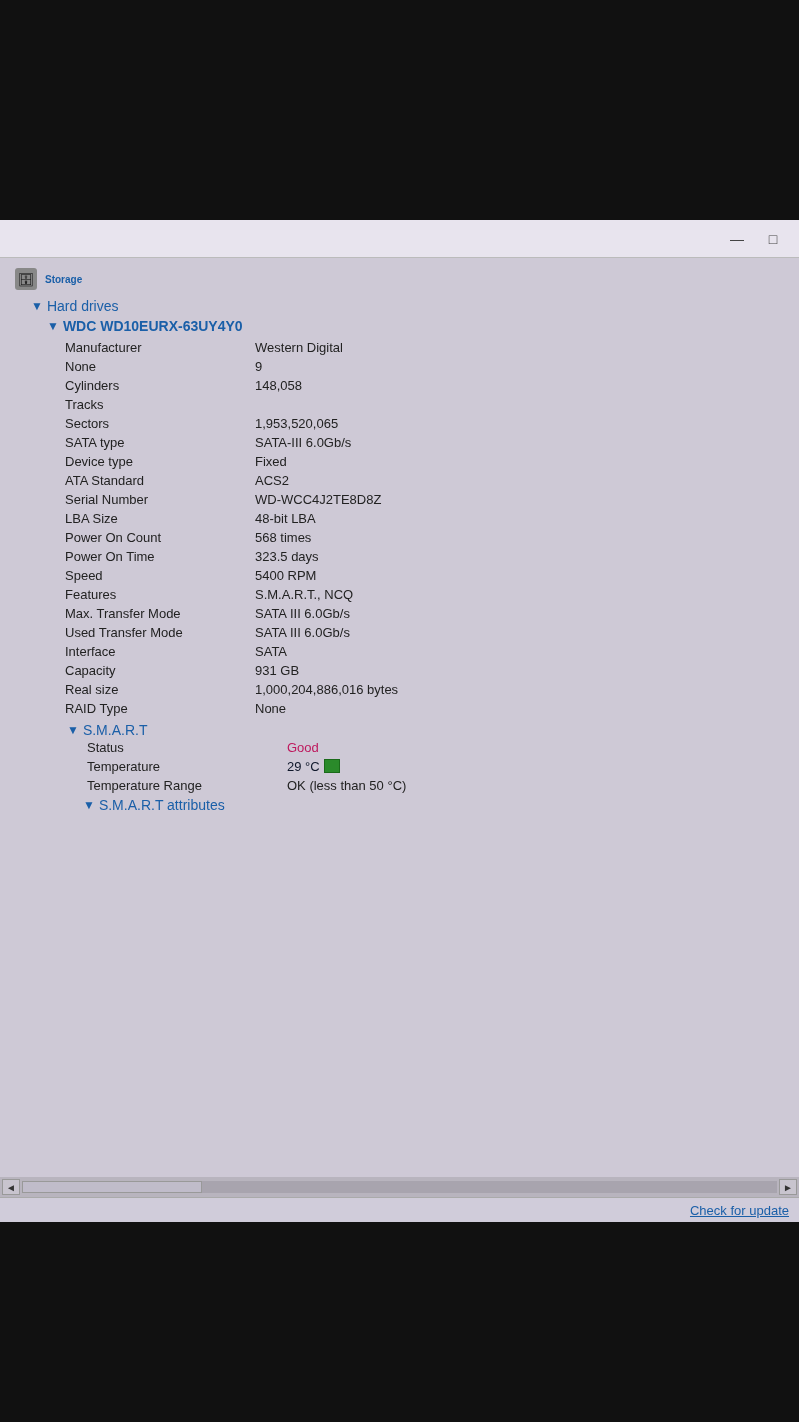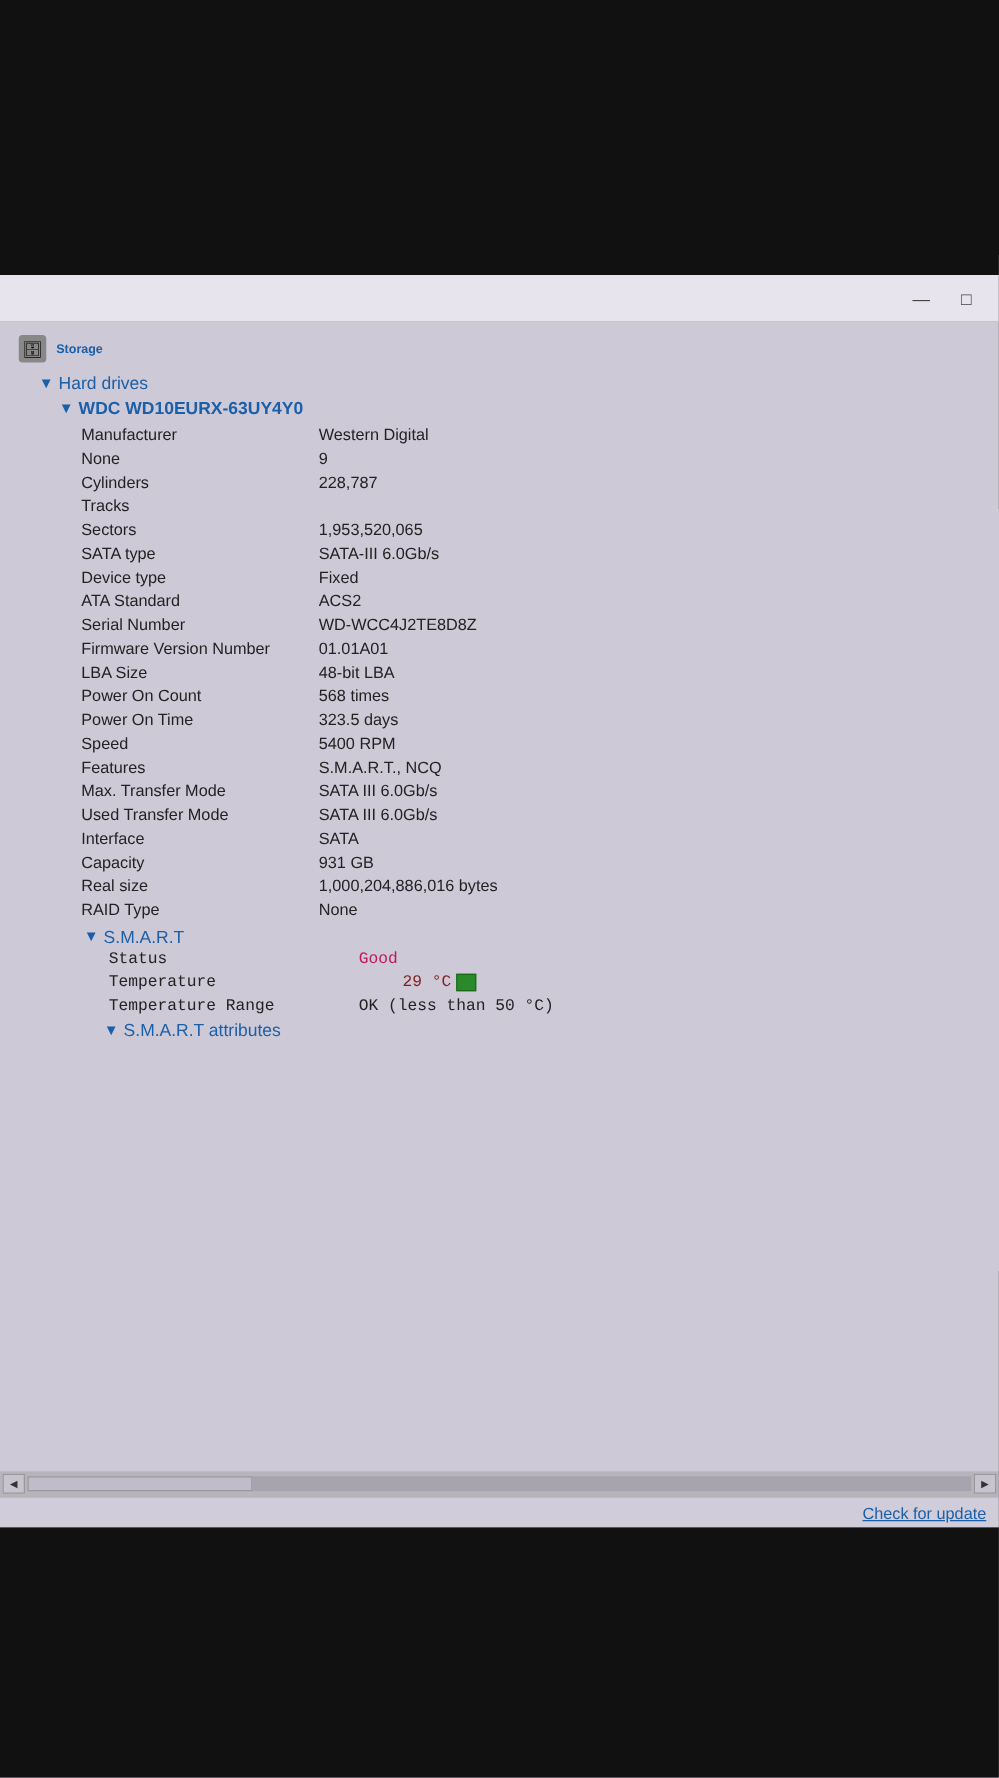--- a/index.html
+++ b/index.html
@@ -149,45 +149,43 @@
       gap: 4px;
       cursor: pointer;
     }
 
     .smart-props {
       padding-left: 20px;
     }
 
     .smart-row {
       display: flex;
-      align-items: center;
+      align-items: flex-start;
       padding: 2px 0;
-      font-family: Liberation Mono, monospace;
     }
 
     .smart-label {
       color: #222;
       font-size: 13px;
       min-width: 200px;
     }
 
     .smart-value {
       color: #222;
       font-size: 13px;
     }
 
     .smart-value-good {
       color: #be185d;
       font-size: 13px;
     }
 
     .temp-value {
-      color: #7f1d1d;
-      font-size: 13px;
-      margin-left: 35px;
+      color: #0f172a;
+      font-size: 13px;
     }
 
     .temp-icon {
       display: inline-block;
       width: 16px;
       height: 14px;
       background: #2a8a2a;
       margin-left: 4px;
       vertical-align: middle;
       border: 1px solid #1a6a1a;
@@ -316,21 +314,21 @@
           <div class="prop-row">
             <span class="prop-label">Manufacturer</span>
             <span class="prop-value">Western Digital</span>
           </div>
           <div class="prop-row">
             <span class="prop-label">None</span>
             <span class="prop-value">9</span>
           </div>
           <div class="prop-row">
             <span class="prop-label">Cylinders</span>
-            <span class="prop-value">228,787</span>
+            <span class="prop-value">148,058</span>
           </div>
           <div class="prop-row">
             <span class="prop-label">Tracks</span>
           </div>
           <div class="prop-row">
             <span class="prop-label">Sectors</span>
             <span class="prop-value">1,953,520,065</span>
           </div>
           <div class="prop-row">
             <span class="prop-label">SATA type</span>
@@ -340,24 +338,20 @@
             <span class="prop-label">Device type</span>
             <span class="prop-value">Fixed</span>
           </div>
           <div class="prop-row">
             <span class="prop-label">ATA Standard</span>
             <span class="prop-value">ACS2</span>
           </div>
           <div class="prop-row">
             <span class="prop-label">Serial Number</span>
             <span class="prop-value">WD-WCC4J2TE8D8Z</span>
-          </div>
-          <div class="prop-row">
-            <span class="prop-label">Firmware Version Number</span>
-            <span class="prop-value">01.01A01</span>
           </div>
           <div class="prop-row">
             <span class="prop-label">LBA Size</span>
             <span class="prop-value">48-bit LBA</span>
           </div>
           <div class="prop-row">
             <span class="prop-label">Power On Count</span>
             <span class="prop-value">568 times</span>
           </div>
           <div class="prop-row">

